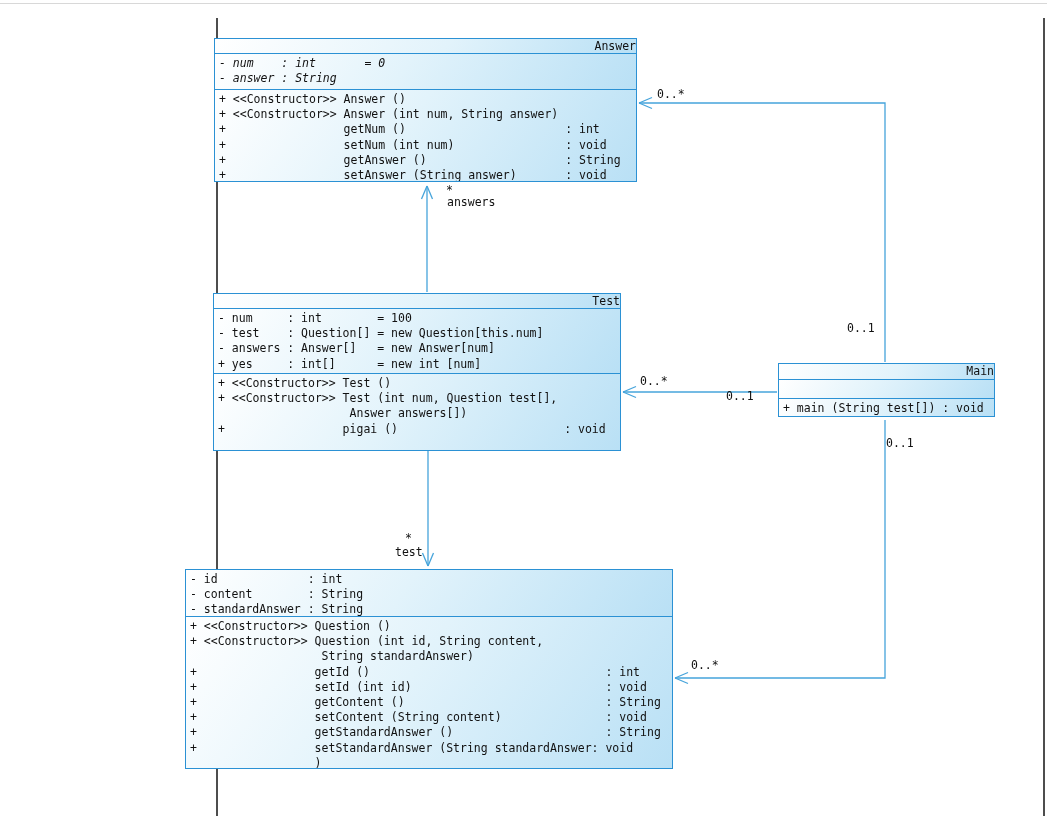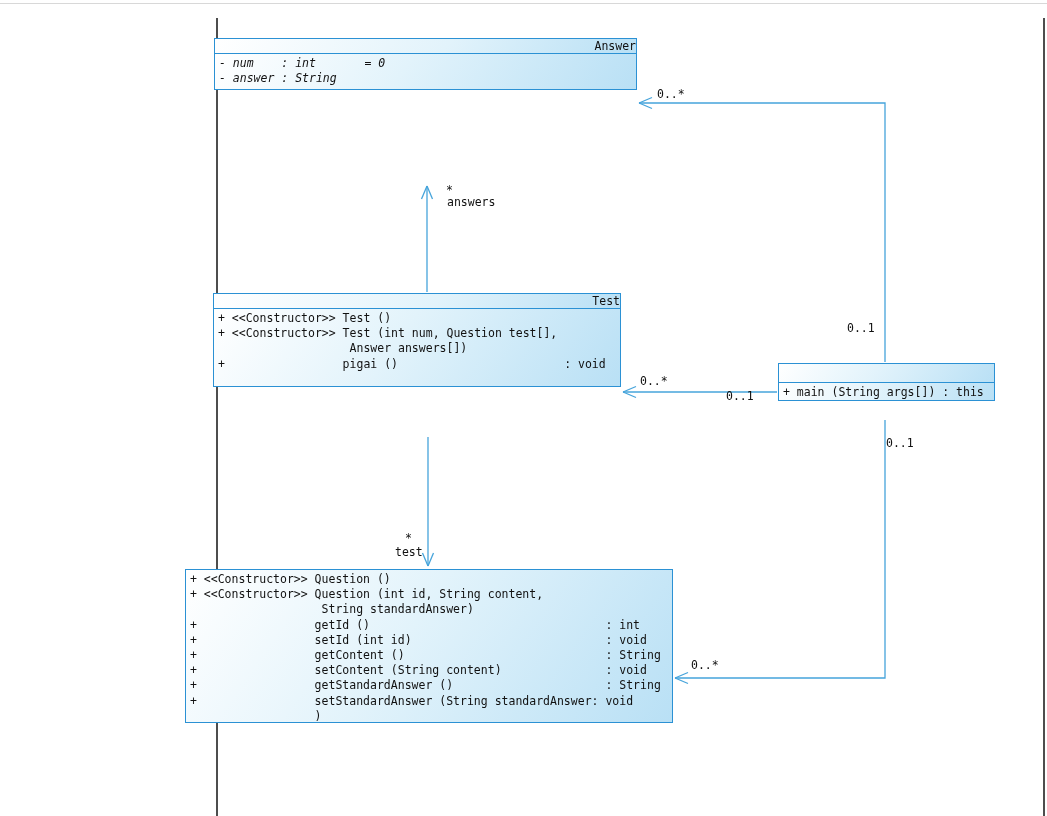--- a/index.html
+++ b/index.html
@@ -89,43 +89,57 @@
         <polyline points="885,420 885,678 675,678" fill="none" stroke="#46a4db" stroke-width="1.3"></polyline>
         <line x1="675" y1="678" x2="688" y2="672.5" stroke="#46a4db" stroke-width="1.3"></line>
         <line x1="675" y1="678" x2="688" y2="683.5" stroke="#46a4db" stroke-width="1.3"></line>
       </g>
     </svg>
   <div id="box-layer">
       <div class="uml-class" style="left: 214px; top: 38px; width: 421px;">
         <div class="uml-title" style="height: 14px; line-height: 14px;">Answer</div>
         <pre class="uml-compartment" style="height: 35px; font-style: italic;">- num    : int       = 0
 - answer : String</pre>
+        <pre class="uml-compartment" style="height: 92px;">+ &lt;&lt;Constructor&gt;&gt; Answer ()
++ &lt;&lt;Constructor&gt;&gt; Answer (int num, String answer)
++                 getNum ()                       : int
++                 setNum (int num)                : void
++                 getAnswer ()                    : String
++                 setAnswer (String answer)       : void</pre>
       </div>
       <div class="uml-class" style="left: 213px; top: 293px; width: 406px;">
         <div class="uml-title" style="height: 14px; line-height: 14px;">Test</div>
+        <pre class="uml-compartment" style="height: 64px;">- num     : int        = 100
+- test    : Question[] = new Question[this.num]
+- answers : Answer[]   = new Answer[num]
++ yes     : int[]      = new int [num]</pre>
         <pre class="uml-compartment" style="height: 77px;">+ &lt;&lt;Constructor&gt;&gt; Test ()
 + &lt;&lt;Constructor&gt;&gt; Test (int num, Question test[],
                    Answer answers[])
 +                 pigai ()                        : void</pre>
       </div>
       <div class="uml-class" style="left: 185px; top: 569px; width: 486px;">
+        <pre class="uml-compartment" style="height: 46px;">- id             : int
+- content        : String
+- standardAnswer : String</pre>
         <pre class="uml-compartment" style="height: 152px;">+ &lt;&lt;Constructor&gt;&gt; Question ()
 + &lt;&lt;Constructor&gt;&gt; Question (int id, String content,
                    String standardAnswer)
 +                 getId ()                                  : int
 +                 setId (int id)                            : void
 +                 getContent ()                             : String
 +                 setContent (String content)               : void
 +                 getStandardAnswer ()                      : String
 +                 setStandardAnswer (String standardAnswer: void
                   )</pre>
       </div>
       <div class="uml-class" style="left: 778px; top: 363px; width: 215px;">
+        <div class="uml-title" style="height: 15px; line-height: 15px;">Main</div>
         <pre class="uml-compartment" style="height: 18px;"></pre>
-        <pre class="uml-compartment" style="height: 18px;">+ main (String args[]) : this</pre>
+        <pre class="uml-compartment" style="height: 18px;">+ main (String test[]) : void</pre>
       </div>
     </div>
   <div id="label-layer">
       <span class="conn-label" style="left: 446px; top: 184px;">*</span>
       <span class="conn-label" style="left: 423px; top: 196px; margin-left: 24px;">answers</span>
       <span class="conn-label" style="left: 405px; top: 532px;">*</span>
       <span class="conn-label" style="left: 395px; top: 546px;">test</span>
       <span class="conn-label" style="left: 657px; top: 88px;">0..*</span>
       <span class="conn-label" style="left: 847px; top: 322px;">0..1</span>
       <span class="conn-label" style="left: 640px; top: 375px;">0..*</span>

